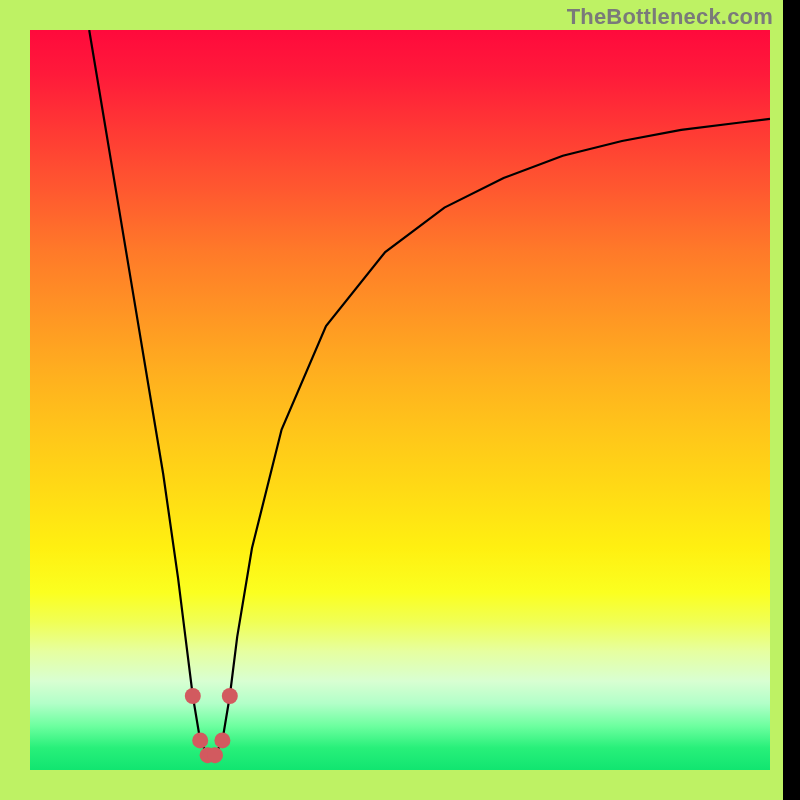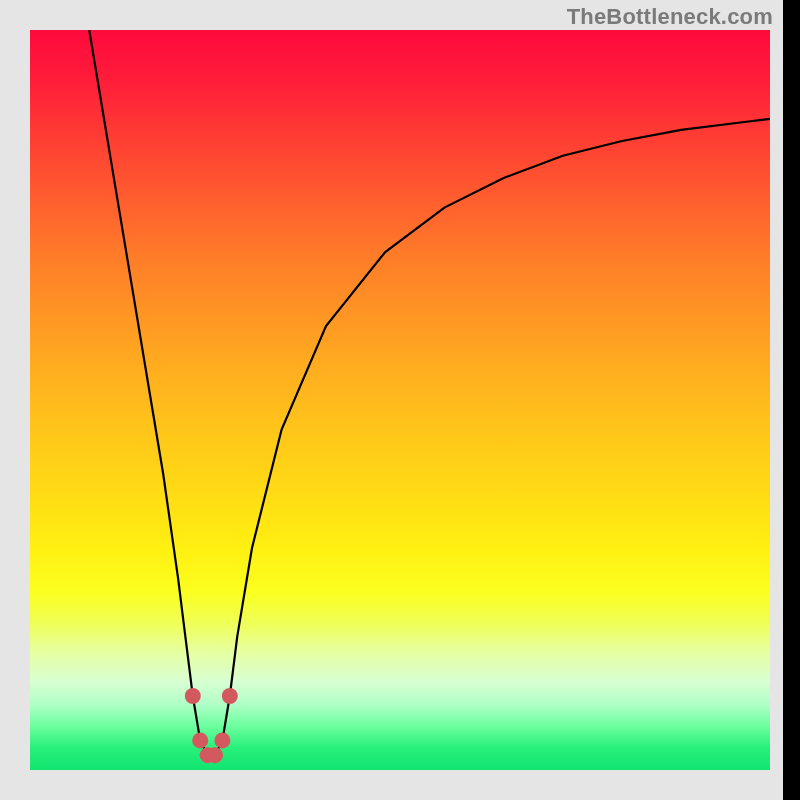--- a/index.html
+++ b/index.html
@@ -8,21 +8,21 @@
     width: 800px;
     height: 800px;
     background: #000;
     overflow: hidden;
     font-family: Arial, Helvetica, sans-serif;
   }
   .container {
     position: relative;
     width: 783px;
     height: 800px;
-    background: #e5e5e5;
+    background: #bef264;
   }
   .plot-area {
     position: absolute;
     left: 30px;
     top: 30px;
     width: 740px;
     height: 740px;
     background: linear-gradient(to bottom,
       #ff0a3c 0%,
       #ff1a3a 6%,

